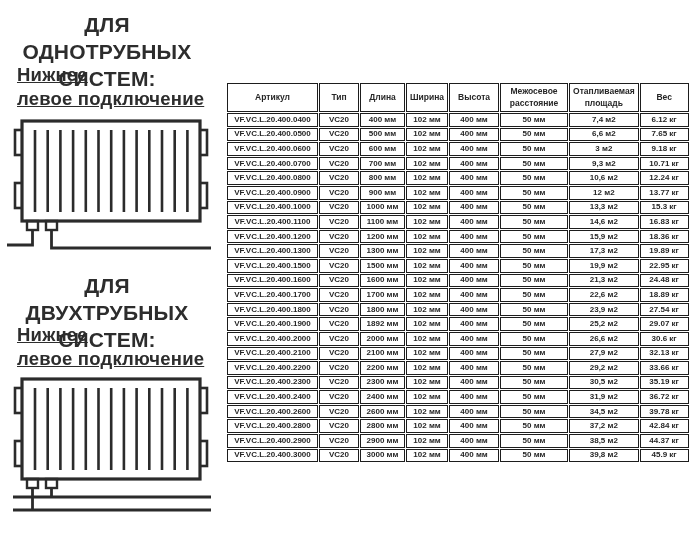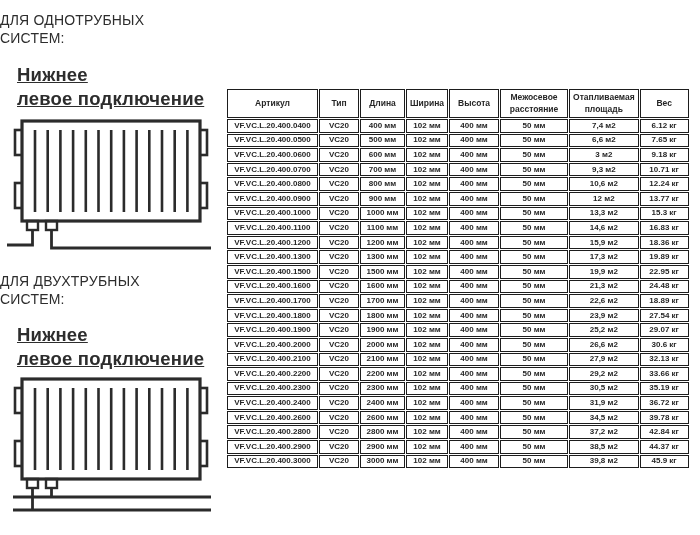--- a/index.html
+++ b/index.html
@@ -10,40 +10,40 @@
     font-family:"Liberation Sans", sans-serif;
     color:#2b2b2b;
     overflow:hidden;
   }
 
   
   .left-panel { position:absolute; left:0; top:0; width:222px; height:535px; }
 
   .sec-title {
     position:absolute; left:0; width:214px;
-    text-align:left; font-weight:normal; font-size:14px;
+    text-align:center; font-weight:bold; font-size:21px;
     line-height:1.28; letter-spacing:.2px; color:#2d2d2d;
   }
   .sec-title.t1 { top:12px; }
   .sec-title.t2 { top:273px; }
 
   .sec-sub {
     position:absolute; left:17px; width:200px;
     text-align:left; font-weight:bold; font-size:18.5px;
     line-height:1.28; letter-spacing:.2px; color:#2d2d2d;text-decoration:underline;
   }
   .sec-sub.s1 { top:63px; }
   .sec-sub.s2 { top:323px; }
 
   .diagram { position:absolute; left:5px; width:212px; }
   .diagram.d1 { top:115px; height:140px; }
   .diagram.d2 { top:373px; height:155px; }
 
   
-  .table-wrap { position:absolute; left:226px; top:88px; }
+  .table-wrap { position:absolute; left:226px; top:82px; }
   table {
     border-collapse:separate;
     border-spacing:1px;
     background:#ffffff;
   }
   th, td {
     border:1px solid #1d1d1d;
     text-align:center;
     vertical-align:middle;
     font-weight:bold;
@@ -301,21 +301,21 @@
           <td>1800 мм</td>
           <td>102 мм</td>
           <td>400 мм</td>
           <td>50 мм</td>
           <td>23,9 м2</td>
           <td>27.54 кг</td>
         </tr>
         <tr>
           <td>VF.VC.L.20.400.1900</td>
           <td>VC20</td>
-          <td>1900 мм</td>
+          <td>1892 мм</td>
           <td>102 мм</td>
           <td>400 мм</td>
           <td>50 мм</td>
           <td>25,2 м2</td>
           <td>29.07 кг</td>
         </tr>
         <tr>
           <td>VF.VC.L.20.400.2000</td>
           <td>VC20</td>
           <td>2000 мм</td>

